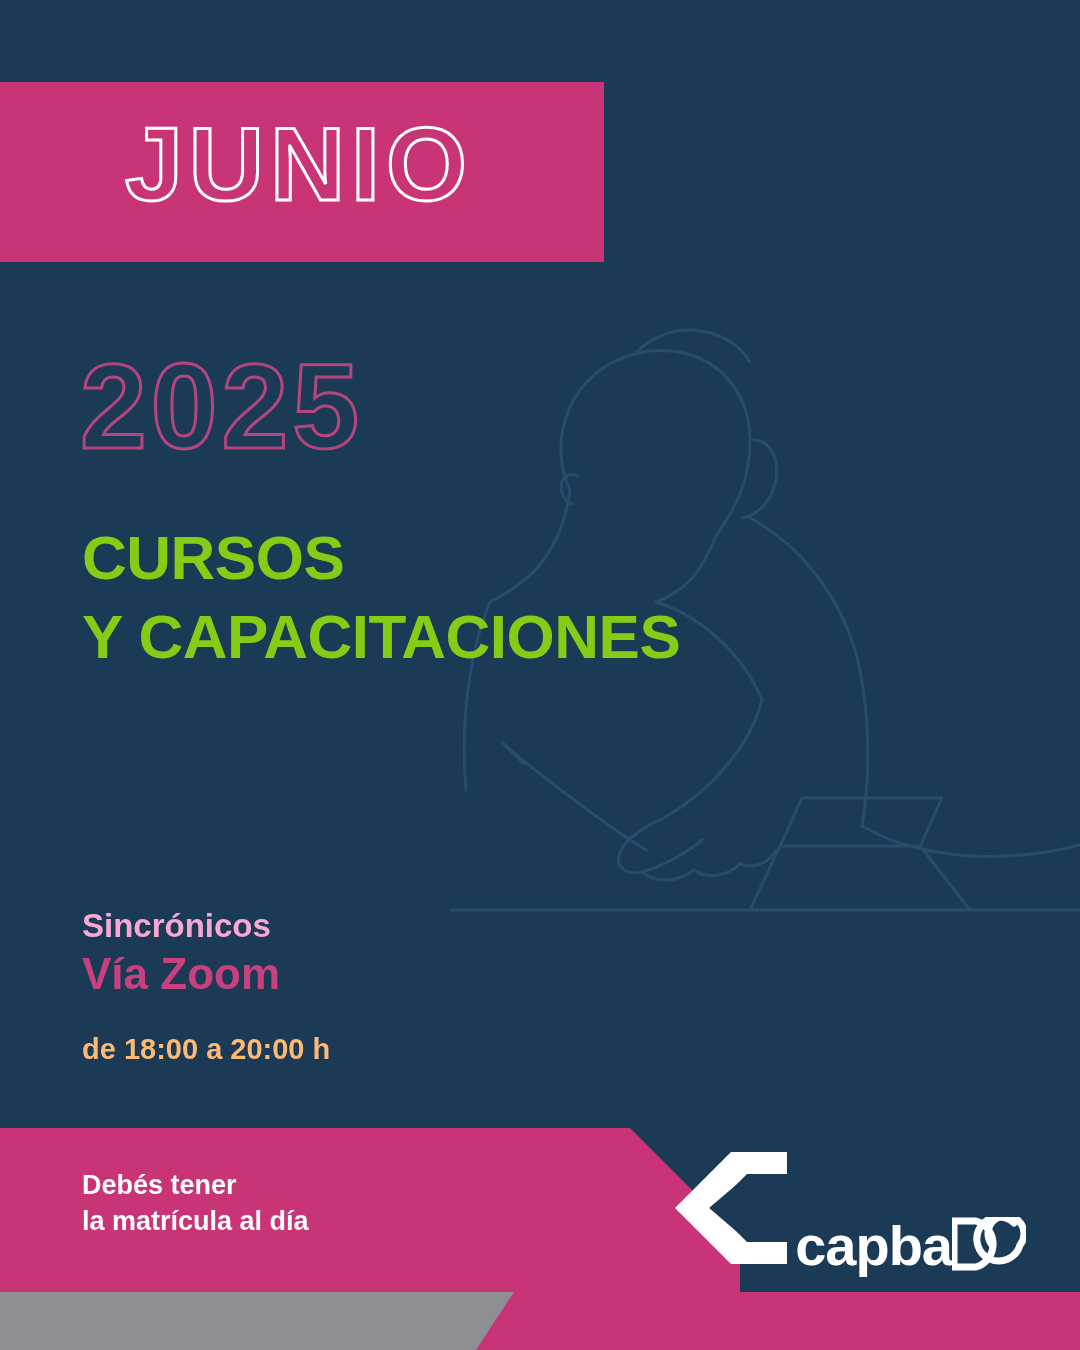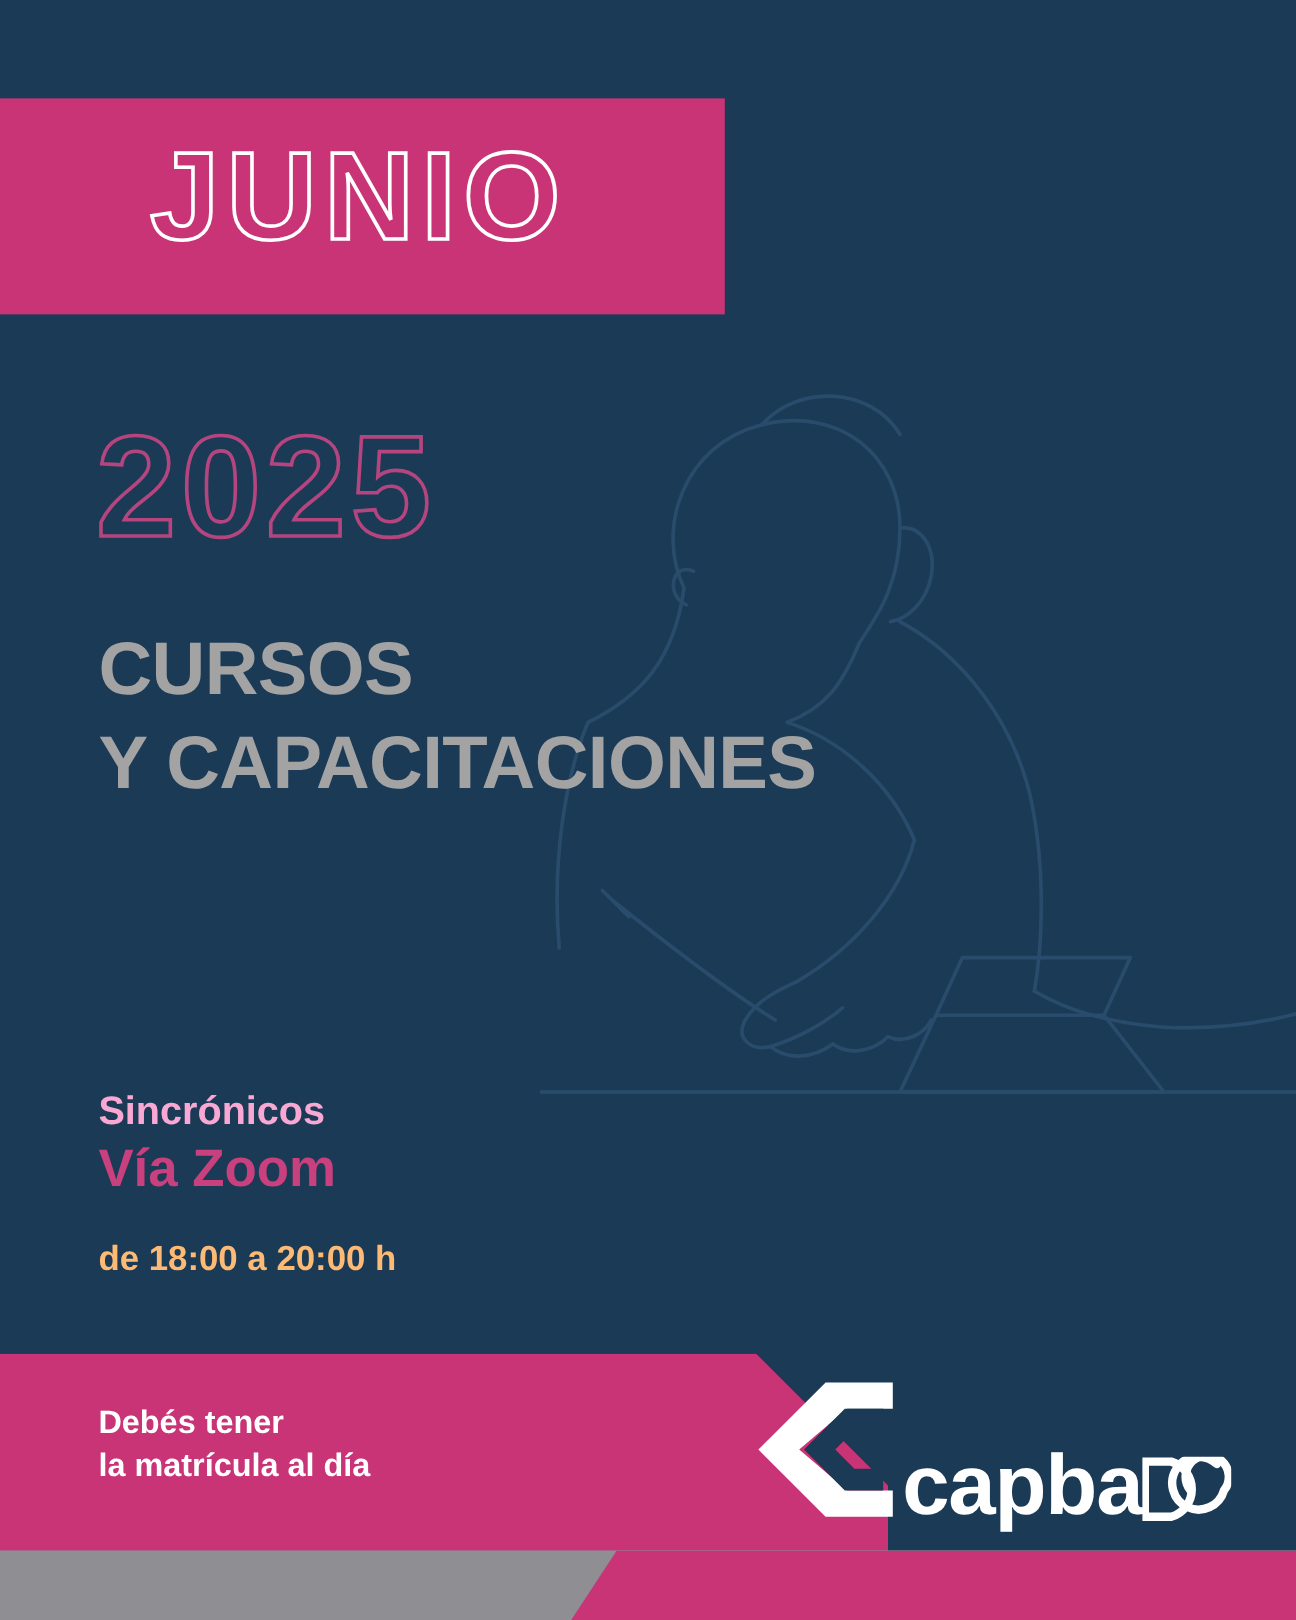--- a/index.html
+++ b/index.html
@@ -57,21 +57,21 @@
     opacity:.85;
   }
 
   
   .headings{
     position:absolute;
     left:82px; top:518px;
     z-index:3;
   }
   .h-line{
-    color:#a3a3a3;
+    color:#84cc16;
     font-size:62px;
     font-weight:700;
     letter-spacing:-0.5px;
     line-height:1.28;
     white-space:nowrap;
   }
   .sub-line{
     color:#c8407d;
     font-size:42px;
     font-weight:700;
@@ -147,21 +147,21 @@
   .logo{
     position:absolute;
     right:54px; bottom:82px;
     z-index:5;
     display:flex;
     align-items:flex-end;
   }
   .logo-mark{ margin-right:4px; }
   .logo-text{
     color:#ffffff;
-    font-size:71px;
+    font-size:56px;
     font-weight:700;
     letter-spacing:-1px;
     line-height:1;
     position:relative;
     top:6px;
   }
 </style>
 </head>
 <body>
 

